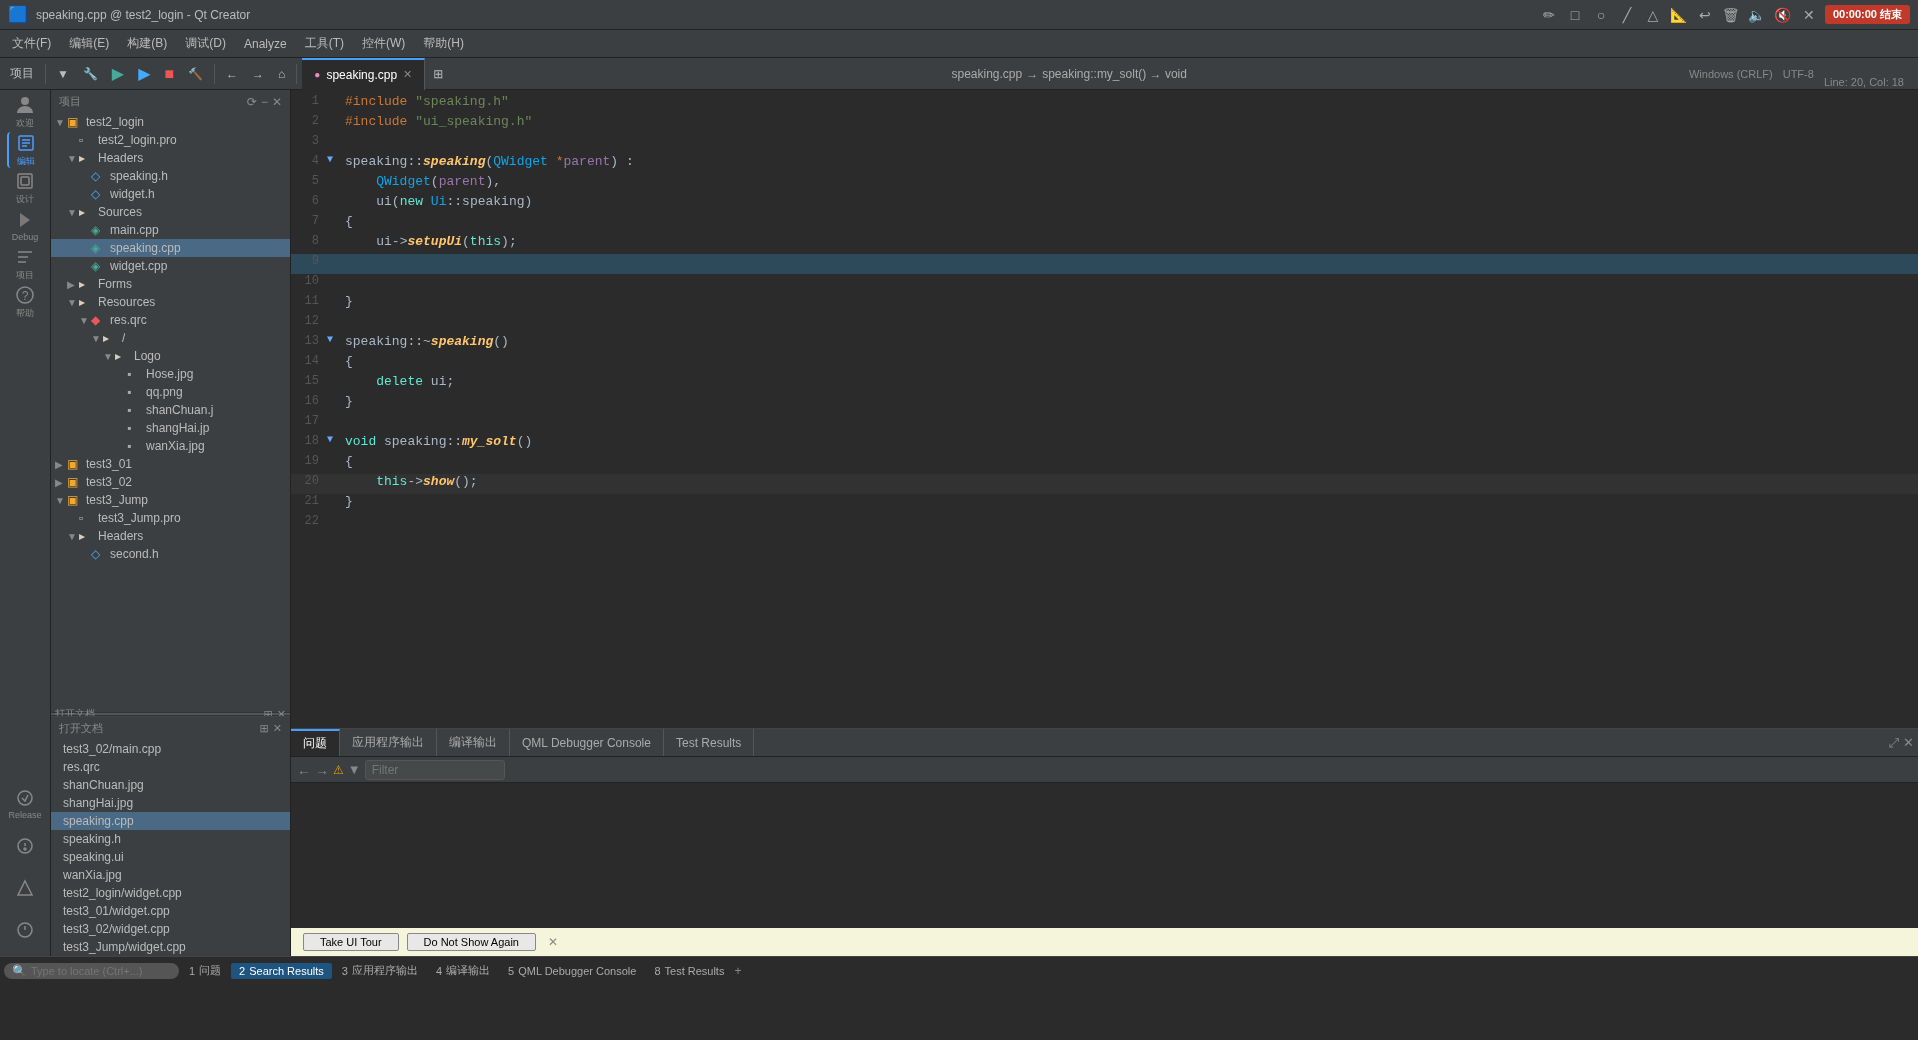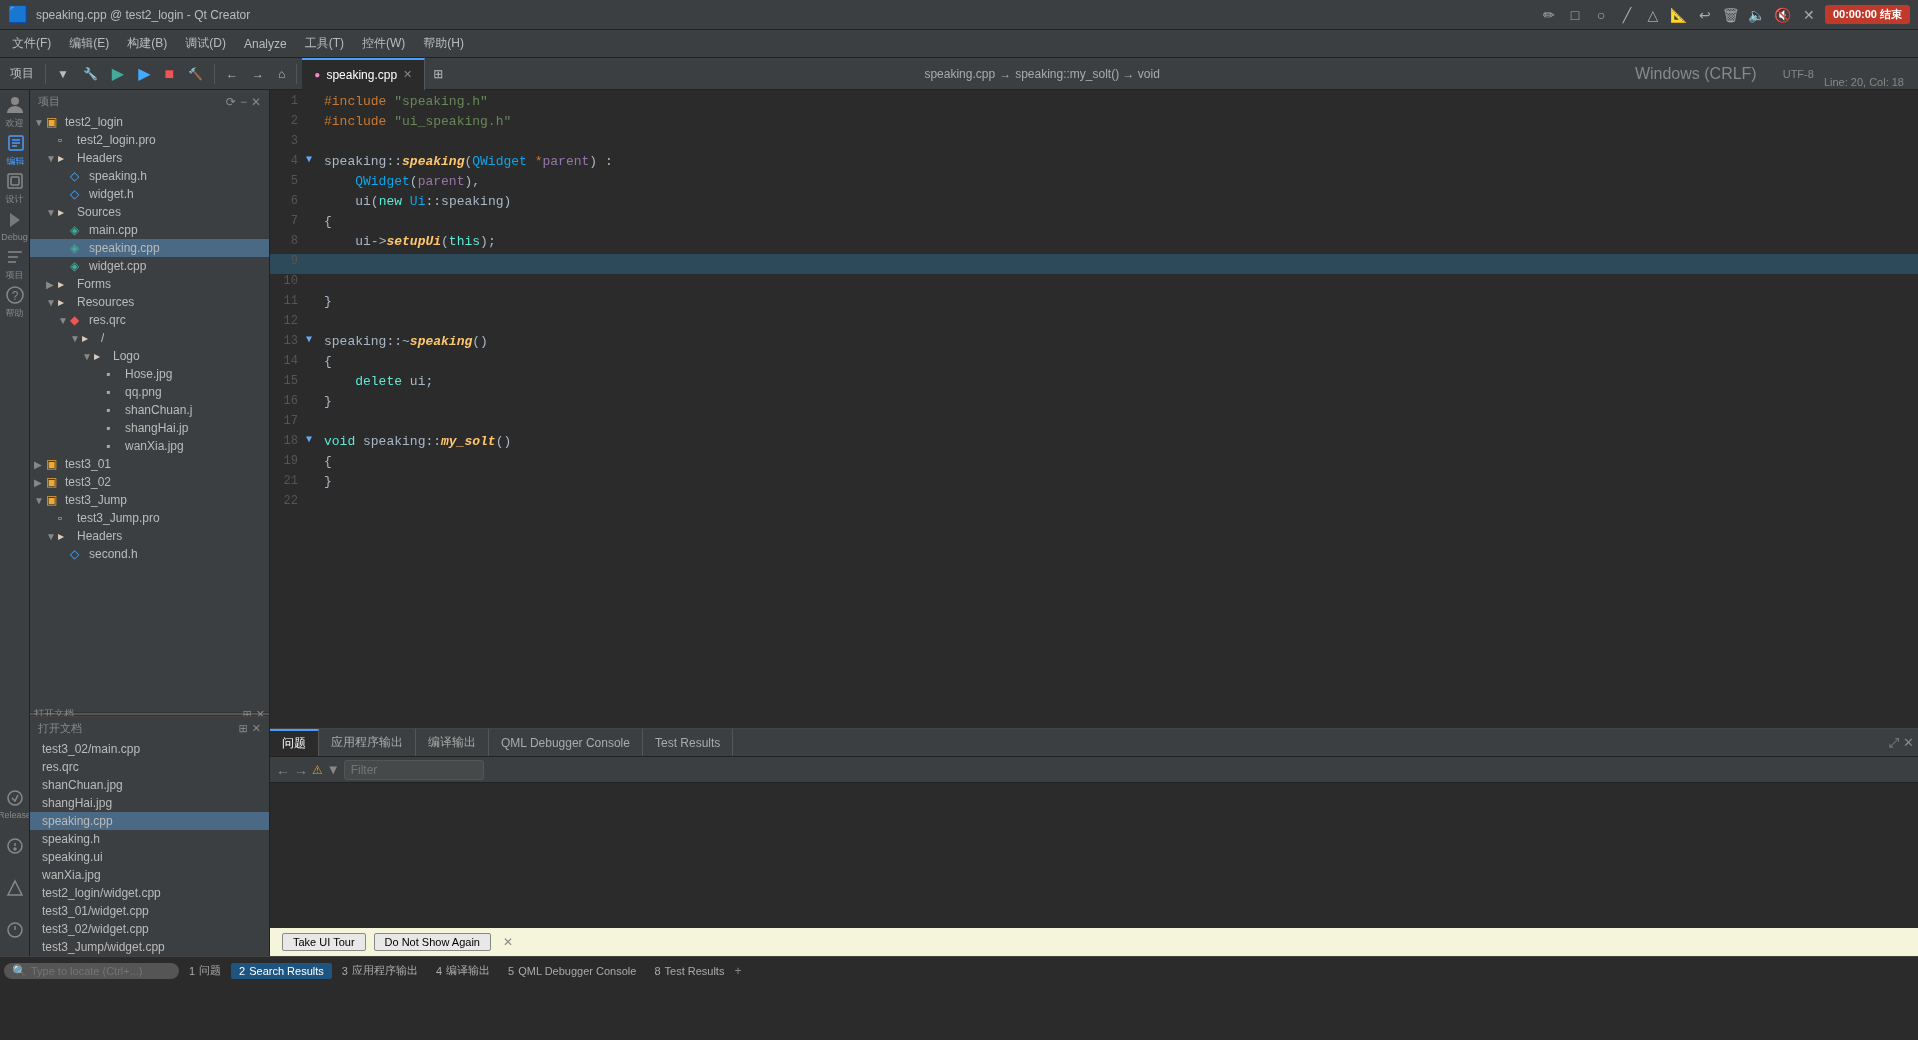--- a/index.html
+++ b/index.html
@@ -29,21 +29,21 @@
 
     
     #sidebar { width: 240px; background: #3c3f41; border-right: 1px solid #222; display: flex; flex-direction: column; overflow: hidden; }
     #sidebar-top { flex: 1; overflow-y: auto; overflow-x: hidden; }
     #sidebar-bottom { height: 240px; border-top: 1px solid #444; overflow-y: auto; }
     .sidebar-title { padding: 4px 8px; font-size: 11px; color: #888; background: #3c3f41; display: flex; align-items: center; justify-content: space-between; }
     .sidebar-title-icons { display: flex; gap: 4px; }
     .sidebar-title-icon { cursor: pointer; color: #888; font-size: 12px; }
 
     
-    #side-icons { width: 30px; background: #3c3f41; border-right: 1px solid #222; display: flex; flex-direction: column; align-items: center; padding-top: 4px; gap: 2px; overflow: hidden; }
+    #side-icons { width: 51px; background: #3c3f41; border-right: 1px solid #222; display: flex; flex-direction: column; align-items: center; padding-top: 4px; gap: 2px; overflow: hidden; }
     .side-icon-btn { width: 36px; height: 36px; display: flex; flex-direction: column; align-items: center; justify-content: center; cursor: pointer; border-radius: 4px; color: #888; font-size: 10px; gap: 2px; }
     .side-icon-btn.active { color: #4a9eff; border-left: 2px solid #4a9eff; }
     .side-icon-btn svg { width: 20px; height: 20px; }
     .side-icon-label { font-size: 9px; }
 
     
     .tree-item { display: flex; align-items: center; padding: 2px 4px; cursor: pointer; color: #bbb; font-size: 12px; white-space: nowrap; overflow: hidden; text-overflow: ellipsis; }
     .tree-item.selected { background: #4a6984; }
     .tree-indent { display: inline-block; width: 12px; flex-shrink: 0; }
     .tree-arrow { display: inline-block; width: 12px; flex-shrink: 0; color: #888; font-size: 10px; }
@@ -76,21 +76,21 @@
     
     #taskbar { height: 28px; background: #2b2b2b; border-top: 1px solid #444; display: flex; align-items: center; padding: 0 4px; gap: 2px; }
     .taskbar-btn { display: flex; align-items: center; gap: 4px; padding: 2px 8px; cursor: pointer; color: #aaa; font-size: 11px; border-radius: 2px; }
     .taskbar-btn.active { background: #1e5480; color: #fff; }
     .taskbar-search { display: flex; align-items: center; background: #555; border-radius: 10px; padding: 1px 8px; gap: 4px; }
     .taskbar-search input { background: none; border: none; color: #ccc; font-size: 11px; outline: none; width: 120px; }
 
     
     #notif-bar { height: 28px; background: #f5f5dc; display: flex; align-items: center; padding: 0 12px; gap: 8px; font-size: 12px; color: #333; }
     #notif-bar .notif-text { flex: 1; }
-    #notif-bar button { padding: 2px 10px; font-size: 11px; cursor: pointer; border: 1px solid #888; background: #e8e8e8; border-radius: 2px; }
+    #notif-bar button { padding: 2px 16px; font-size: 11px; cursor: pointer; border: 1px solid #888; background: #e8e8e8; border-radius: 2px; }
 
     
     .filter-input { background: #45494a; border: 1px solid #555; color: #ccc; font-size: 12px; padding: 2px 6px; border-radius: 3px; outline: none; width: 140px; }
 
     .warn-icon { color: #f0a30a; }
   </style>
 </head>
 <body>
 
 <div id="titlebar">
@@ -151,21 +151,21 @@
   <span class="tb-btn">⊞</span>
   <div style="flex:1;"></div>
 
   <span style="font-size:12px;color:#aaa;display:flex;align-items:center;gap:4px;">
     <span>speaking.cpp</span>
     <span>→</span>
     <span>speaking::my_solt() → void</span>
   </span>
   <div style="flex:1;"></div>
 
-  <span style="font-size:16px;color:#888;margin-right:24px;">Windows (CRLF)</span>
+  <span style="font-size:11px;color:#888;margin-right:8px;">Windows (CRLF)</span>
   <span style="font-size:11px;color:#888;margin-right:8px;">UTF-8</span>
   <span style="font-size:11px;color:#888;margin-top:16px;">Line: 20, Col: 18</span>
   <span style="width:8px;"></span>
 </div>
 
 <div id="main">
 
   <div id="side-icons">
     <div class="side-icon-btn">
       <svg viewBox="0 0 20 20" fill="currentColor">
@@ -595,20 +595,25 @@
   </div>
           <div class="code-line">
     <span class="line-num">18</span>
     <span class="line-fold" style="color:#6af">▼</span>
     <span class="line-code"><span class="kw">void</span> speaking<span style="color:#a9b7c6;">::</span><span class="fn">my_solt</span>()</span>
   </div>
           <div class="code-line">
     <span class="line-num">19</span>
     <span class="line-fold" style="color:#555"> </span>
     <span class="line-code">{</span>
+  </div>
+          <div class="code-line line-active">
+    <span class="line-num">20</span>
+    <span class="line-fold" style="color:#555"> </span>
+    <span class="line-code">    <span class="this-kw">this</span><span class="arrow">-&gt;</span><span class="fn">show</span>();</span>
   </div>
           <div class="code-line">
     <span class="line-num">21</span>
     <span class="line-fold" style="color:#555"> </span>
     <span class="line-code">}</span>
   </div>
           <div class="code-line">
     <span class="line-num">22</span>
     <span class="line-fold" style="color:#555"> </span>
     <span class="line-code"></span>

